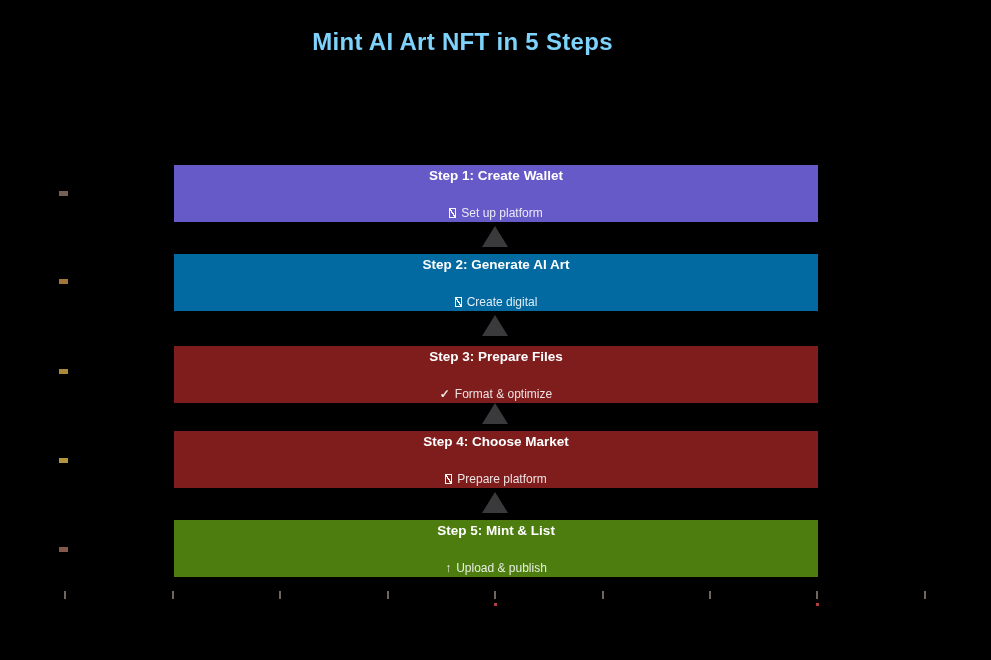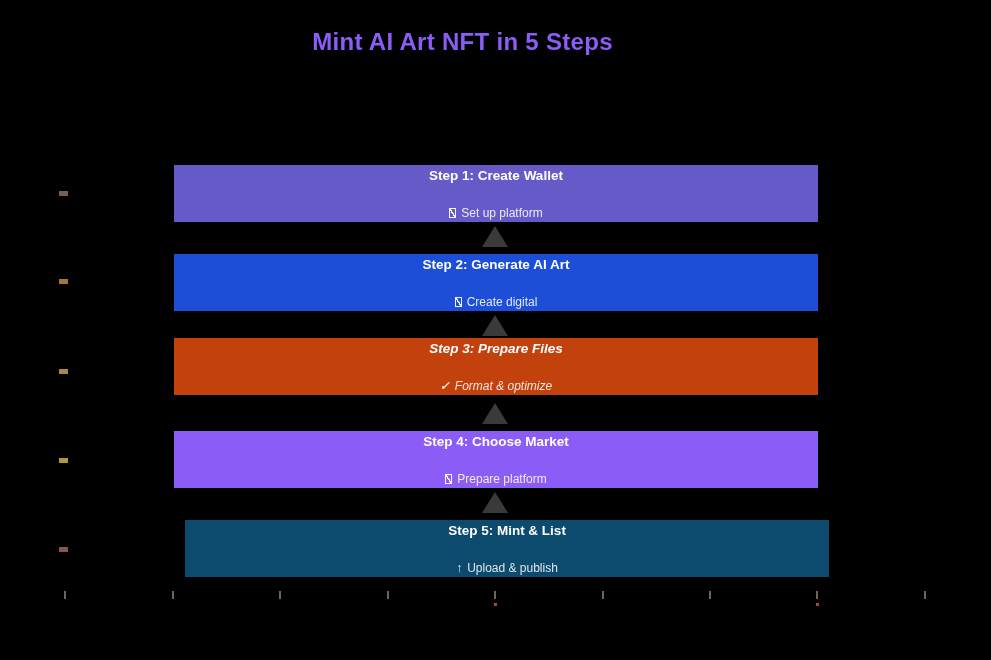--- a/index.html
+++ b/index.html
@@ -2,21 +2,21 @@
 <html><head>
 <meta charset="utf-8">
 <style>
   html,body{margin:0;padding:0;}
   body{
     width:991px;height:660px;background:#000;overflow:hidden;position:relative;
     font-family:"Liberation Sans", sans-serif;
   }
   .chart-title{
     position:absolute;top:28px;left:0;width:925px;text-align:center;
-    font-size:24px;font-weight:bold;color:#8b5cf6;letter-spacing:.3px;
+    font-size:24px;font-weight:bold;color:#7dd3fc;letter-spacing:.3px;
   }
   .bar{
     position:absolute;left:174px;width:644px;height:57px;
     display:flex;flex-direction:column;align-items:center;justify-content:center;gap:24px;
   }
   .bar-title{color:#ffffff;font-weight:bold;font-size:13.5px;line-height:14px;}
   .bar-sub{
     color:rgba(255,255,255,.87);font-size:12px;line-height:12px;
     display:flex;align-items:center;gap:5px;
   }
@@ -44,42 +44,42 @@
 <div class="chart-title">Mint AI Art NFT in 5 Steps</div>
 
 <div id="steps">
     <div class="bar" style="top: 165px; background: rgb(101, 90, 200);">
       <div class="bar-title">Step 1: Create Wallet</div>
       <div class="bar-sub">
         <span class="tofu"></span>
         <span>Set up platform</span>
       </div>
     </div>
-    <div class="bar" style="top: 254px; background: #1d4ed8;">
+    <div class="bar" style="top: 254px; background: #0369a1;">
       <div class="bar-title">Step 2: Generate AI Art</div>
       <div class="bar-sub">
         <span class="tofu"></span>
         <span>Create digital</span>
       </div>
     </div>
-    <div class="bar" style="top: 338px; background: #c2410c; font-style: italic;">
+    <div class="bar" style="top: 346px; background: #7f1d1d;">
       <div class="bar-title">Step 3: Prepare Files</div>
       <div class="bar-sub">
         <span class="icon-char">✓</span>
         <span>Format &amp; optimize</span>
       </div>
     </div>
-    <div class="bar" style="top: 431px; background: #8b5cf6;">
+    <div class="bar" style="top: 431px; background: #7f1d1d;">
       <div class="bar-title">Step 4: Choose Market</div>
       <div class="bar-sub">
         <span class="tofu"></span>
         <span>Prepare platform</span>
       </div>
     </div>
-    <div class="bar" style="top: 520px; background: #0c4a6e; margin-left: 11px;">
+    <div class="bar" style="top: 520px; background: #4d7c0f;">
       <div class="bar-title">Step 5: Mint &amp; List</div>
       <div class="bar-sub">
         <span class="icon-char">↑</span>
         <span>Upload &amp; publish</span>
       </div>
     </div>
   </div>
 <div id="arrows">
     <div class="arrow-up" style="top: 226px; border-bottom-color: rgb(58, 58, 61);"></div>
     <div class="arrow-up" style="top: 315px; border-bottom-color: rgb(58, 58, 61);"></div>

